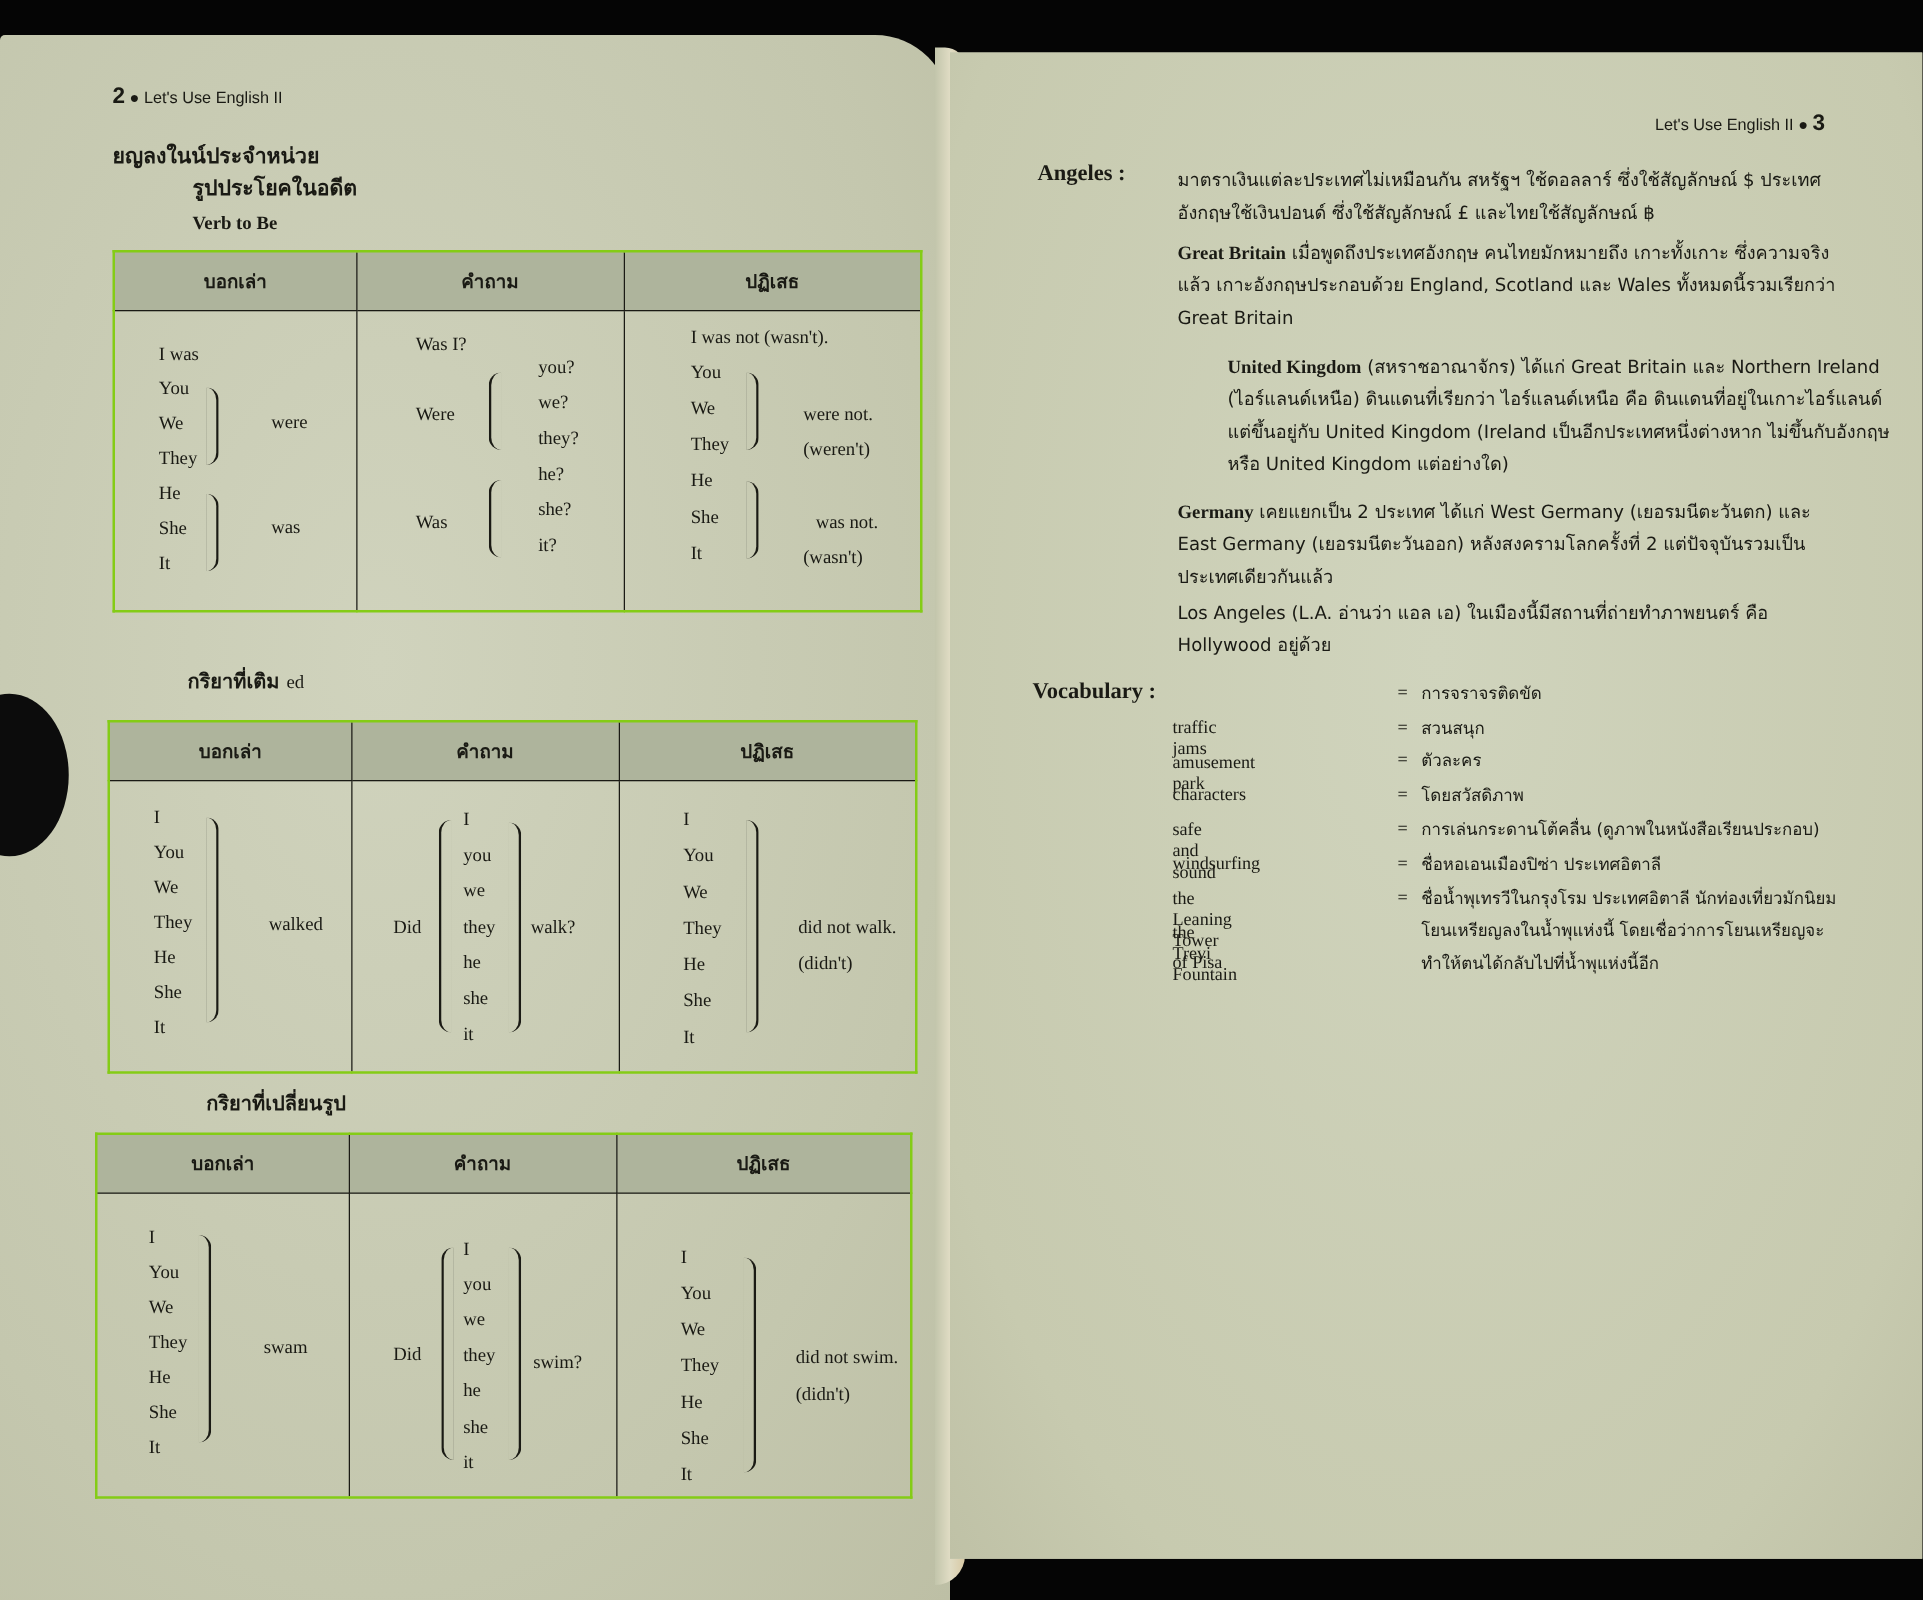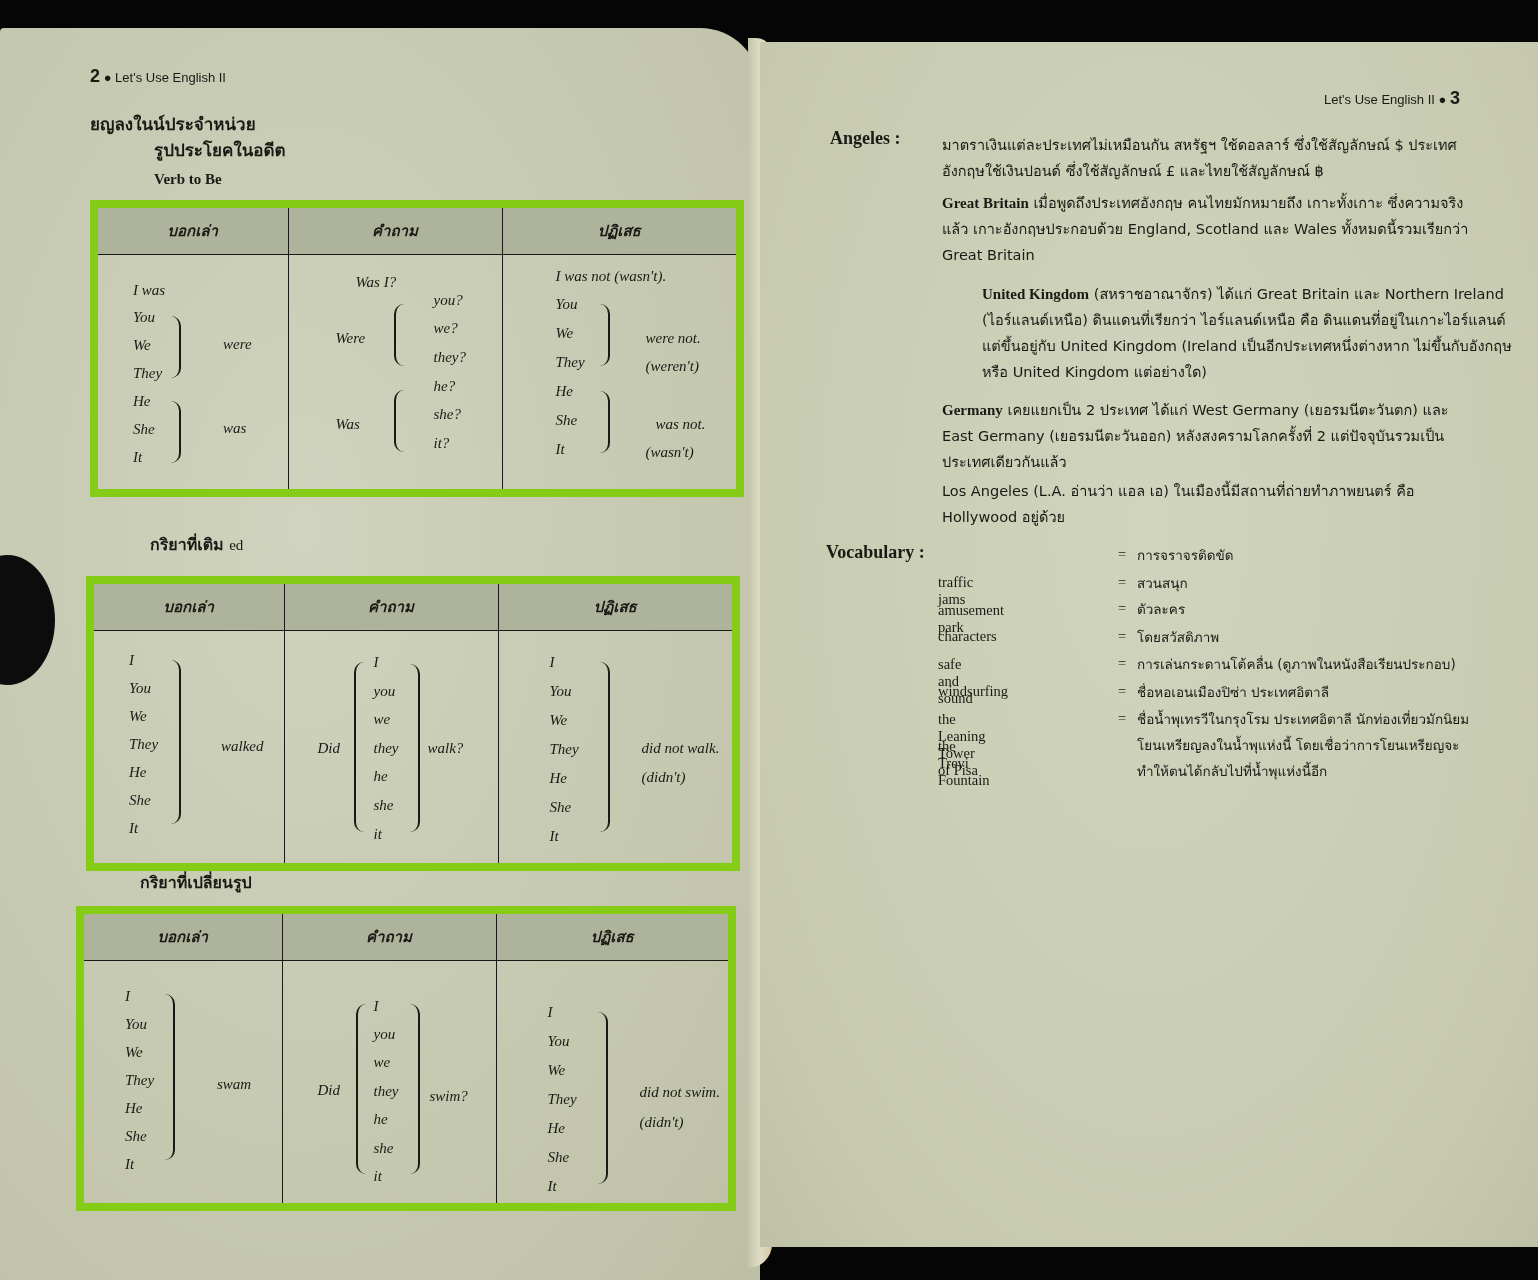--- a/index.html
+++ b/index.html
@@ -13,21 +13,21 @@
   }
   #left-page { left:0; top:28px; width:760px; height:1252px; border-radius:4px 60px 0 0; }
   #left-spine { position:absolute; right:-12px; top:10px; width:24px; height:1230px; background:linear-gradient(to right,#c2c5ab,#e0dcc4,#d8c9a4); border-radius:0 20px 30px 0;}
   #right-page { left:760px; top:42px; width:778px; height:1205px; background-image: radial-gradient(ellipse at 50% 40%, #d0d4bd 0%, #c7caaf 80%, #bfc1a6 100%); }
   #hole { position:absolute; left:-40px; top:555px; width:95px; height:130px; background:#0c0c0c; border-radius:50%; }
   .hdr { position:absolute; font-family:"Liberation Sans", sans-serif; font-size:13px; }
   .hdr .num { font-weight:bold; font-size:18px; }
   .thai-h { font-family:"DejaVu Sans", sans-serif; font-weight:bold; font-size:17px; position:absolute; }
   .sub { position:absolute; font-weight:bold; font-size:15px; }
   table.gram {
-    position:absolute; border-collapse:collapse; border:8px solid #84cc16; table-layout:fixed;font-style:italic;
+    position:absolute; border-collapse:collapse; border:2px solid #84cc16; table-layout:fixed;
   }
   table.gram th {
     background:#aeb49c; border:1.5px solid #1a1a14; font-family:"DejaVu Sans", sans-serif;
     font-size:15px; font-weight:bold; height:44px;
   }
   table.gram td { border:1.5px solid #1a1a14; vertical-align:top; font-size:15px; position:relative; }
   .cell { position:relative; height:100%; }
   .w { position:absolute; white-space:nowrap; }
   .rb { position:absolute; border-right:2px solid #1a1a14; border-radius:0 14px 14px 0; }
   .lb { position:absolute; border-left:2px solid #1a1a14; border-radius:14px 0 0 14px; }
@@ -81,21 +81,21 @@
         <span class="w" style="left:124px;top:80px;">were</span>
         <span class="w" style="left:34px;top:137px;">He</span>
         <span class="w" style="left:34px;top:165px;">She</span>
         <span class="w" style="left:34px;top:193px;">It</span>
         <div class="rb" style="left:72px;top:145px;width:8px;height:62px;"></div>
         <span class="w" style="left:124px;top:164px;">was</span>
       </div>
     </td>
     <td>
       <div class="cell" style="height:232px;">
-        <span class="w" style="left:46px;top:18px;margin-left:20px;">Was I?</span>
+        <span class="w" style="left:46px;top:18px;">Was I?</span>
         <span class="w" style="left:46px;top:74px;">Were</span>
         <div class="lb" style="left:104px;top:48px;width:8px;height:62px;"></div>
         <span class="w" style="left:144px;top:36px;">you?</span>
         <span class="w" style="left:144px;top:64px;">we?</span>
         <span class="w" style="left:144px;top:93px;">they?</span>
         <span class="w" style="left:46px;top:160px;">Was</span>
         <div class="lb" style="left:104px;top:134px;width:8px;height:62px;"></div>
         <span class="w" style="left:144px;top:122px;">he?</span>
         <span class="w" style="left:144px;top:150px;">she?</span>
         <span class="w" style="left:144px;top:179px;">it?</span>
@@ -179,21 +179,21 @@
         <span class="w" style="left:50px;top:196px;">It</span>
         <div class="rb" style="left:100px;top:30px;width:8px;height:170px;"></div>
         <span class="w" style="left:142px;top:108px;">did not walk.</span>
         <span class="w" style="left:142px;top:137px;">(didn't)</span>
       </div>
     </td>
   </tr>
 </tbody>
   </table>
 
-<div class="thai-h" style="left:140px;top:870px;font-size:16px;">กริยาที่เปลี่ยนรูป</div>
+<div class="thai-h" style="left:165px;top:870px;font-size:16px;">กริยาที่เปลี่ยนรูป</div>
 
 <table class="gram" style="left:76px;top:906px;width:652px;height:290px;">
   <colgroup>
       <col style="width:202px">
       <col style="width:214px">
       <col style="width:236px">
     </colgroup>
   <tbody>
       <tr>
     <th>บอกเล่า</th>

